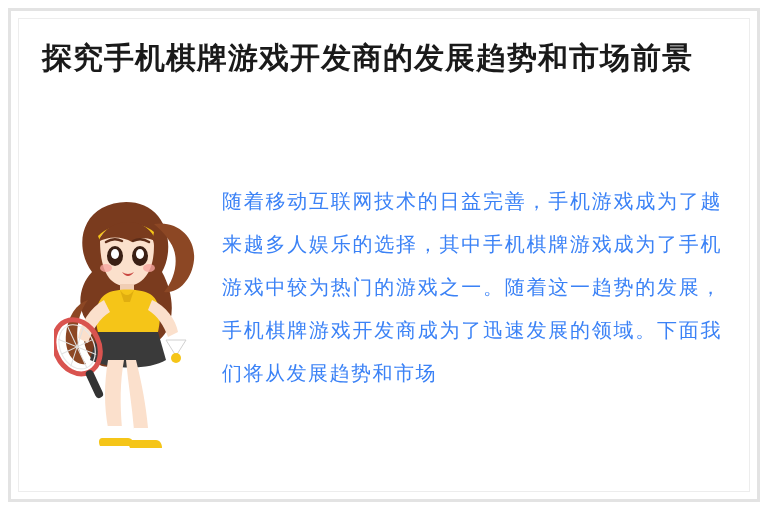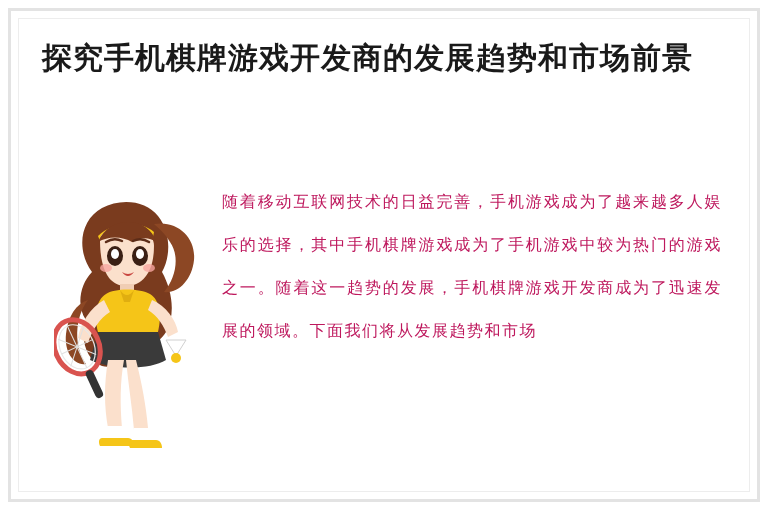--- a/index.html
+++ b/index.html
@@ -69,23 +69,23 @@
     left: 14px;
     top: 14px;
     width: 160px;
     height: 300px;
   }
   .paragraph {
     position: absolute;
     left: 182px;
     top: 14px;
     width: 500px;
-    font-size: 16px;
+    font-size: 20px;
     line-height: 43px;
-    color: #be185d;
+    color: #3b82f6;
     letter-spacing: 1.5px;
     text-align: justify;
     font-family: "DejaVu Sans", "Liberation Sans", sans-serif;
   }
   svg { display: block; }
 </style>
 </head>
 <body>
 
 <div class="page">

